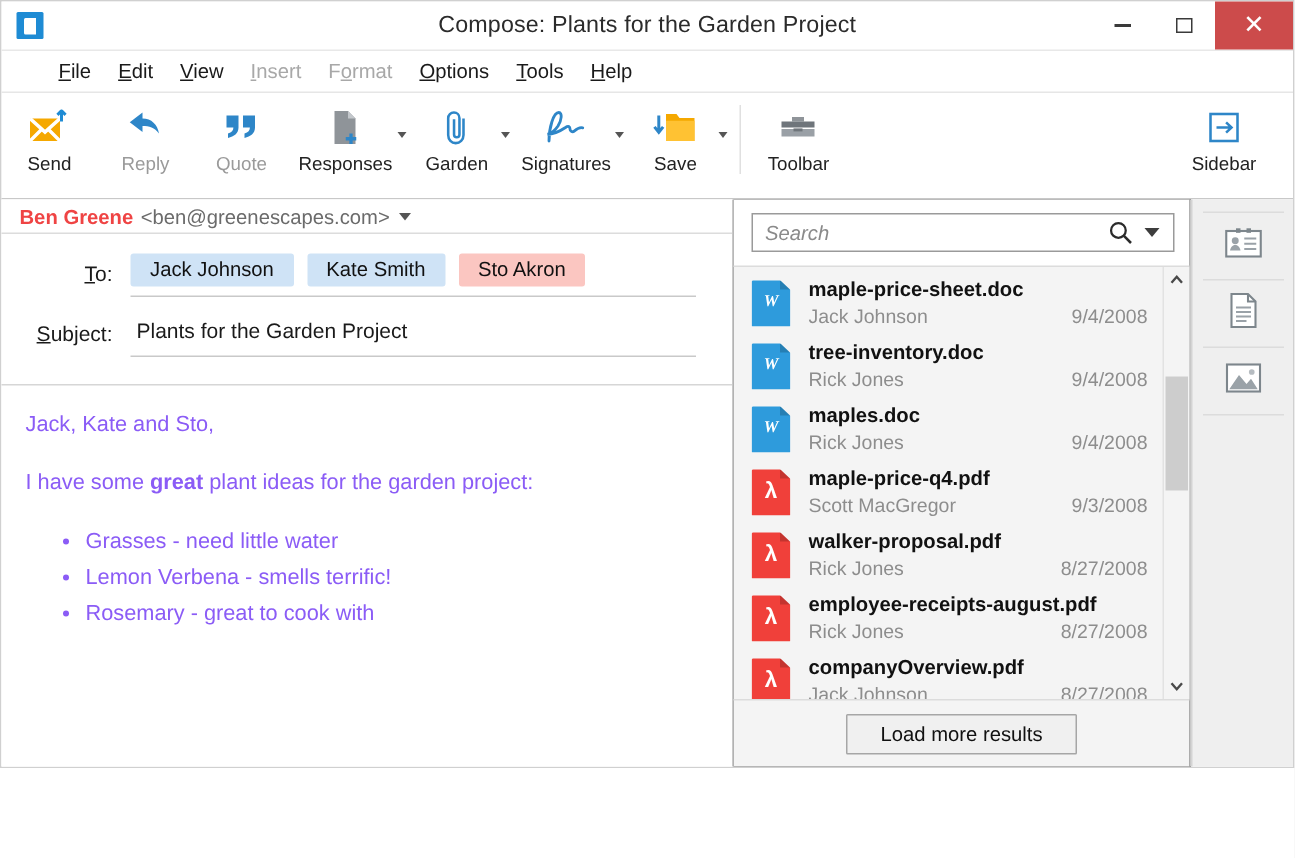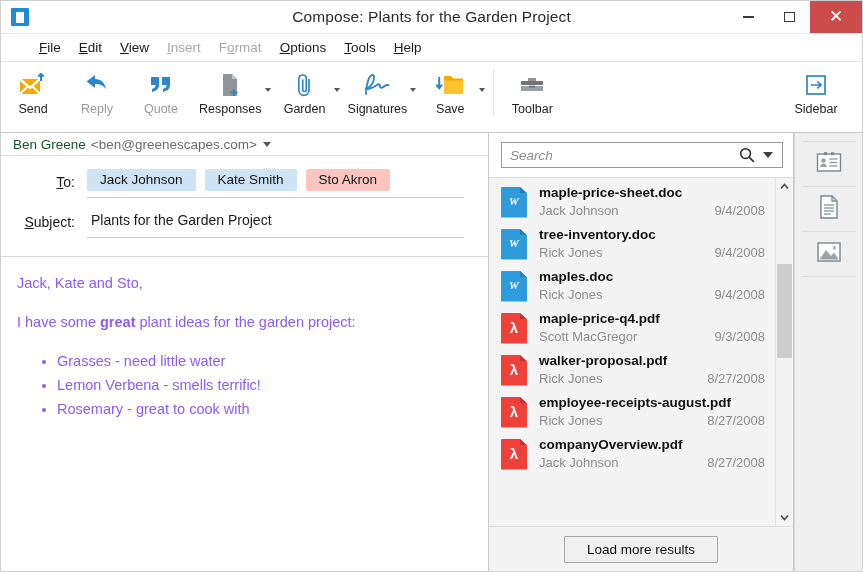--- a/index.html
+++ b/index.html
@@ -3,21 +3,21 @@
 <meta charset="utf-8">
 <style>
   html,body{margin:0;padding:0;}
   body{
     width:863px;height:572px;overflow:hidden;
     font-family:"Liberation Sans", sans-serif;
     background:#ffffff;
     -webkit-font-smoothing:antialiased;
   }
   .window{
-    width:863px;height:572px;position:relative;
+    width:863px;height:512px;position:relative;
     background:#f0f0f0;
     border:1px solid #d0d0d0;
     box-sizing:border-box;
     display:flex;flex-direction:column;
   }
 
   
   .titlebar{
     height:32px;min-height:32px;background:#ffffff;
     display:flex;align-items:center;position:relative;
@@ -85,21 +85,21 @@
 
   
   .compose{
     width:488px;min-width:488px;display:flex;flex-direction:column;
     background:#ffffff;border-right:1px solid #c8c8c8;box-sizing:border-box;
   }
   .from-row{
     height:22px;min-height:22px;display:flex;align-items:center;
     padding-left:12px;font-size:13.5px;border-bottom:1px solid #dcdcdc;
   }
-  .from-name{font-weight:normal;color:#14532d;}
+  .from-name{font-weight:bold;color:#ef4444;}
   .from-addr{color:#6b6b6b;margin-left:5px;}
   .from-caret{
     margin-left:6px;width:0;height:0;
     border-left:4px solid transparent;border-right:4px solid transparent;
     border-top:5px solid #555;
   }
   .field-row{display:flex;align-items:flex-start;padding:0 24px 0 0;}
   .to-row{margin-top:12px;}
   .subj-row{margin-top:10px;}
   .field-lbl{

